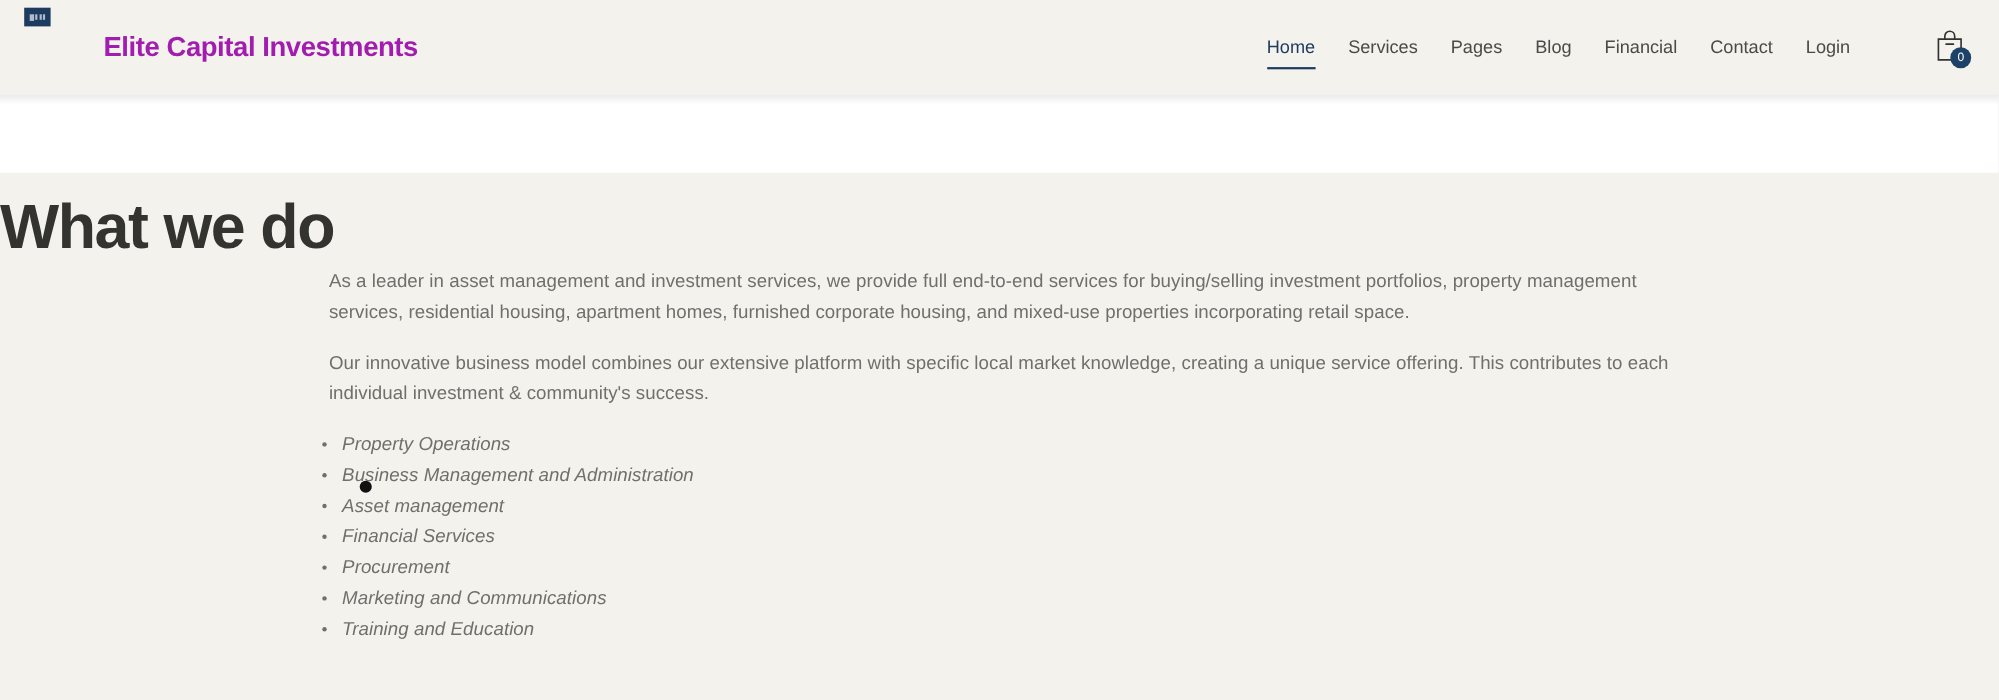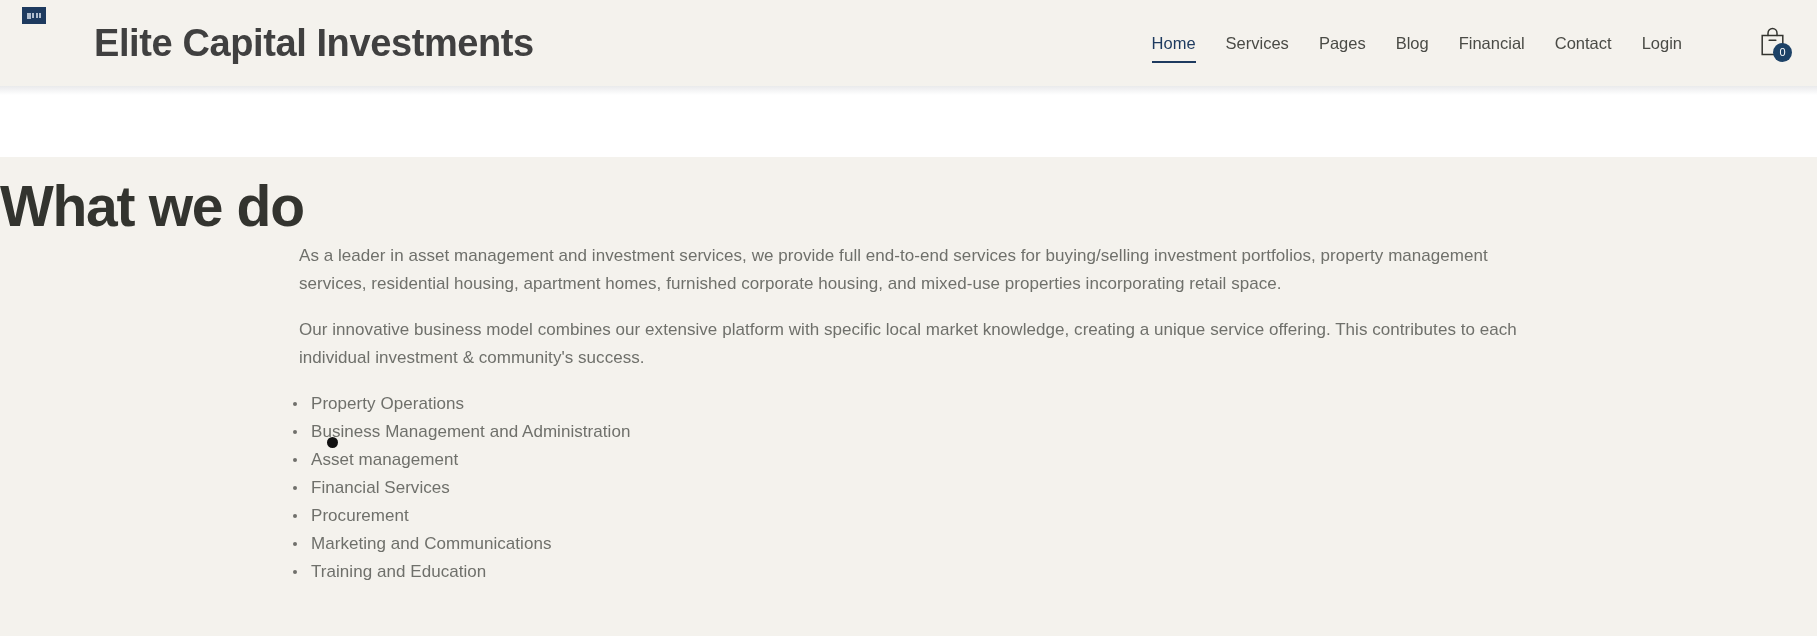--- a/index.html
+++ b/index.html
@@ -47,24 +47,24 @@
   }
   .logo-placeholder .pip {
     width: 2px;
     height: 5px;
     background: #c9d4e1;
     opacity: .85;
   }
   .logo-placeholder .pip.wide { width: 4px; height: 6px; }
 
   .brand-title {
-    font-size: 38px;
+    font-size: 25px;
     font-weight: 700;
     letter-spacing: -0.4px;
-    color: #404040;
+    color: #a21caf;
     margin-left: 72px;
     line-height: 1;
     white-space: nowrap;
   }
 
   .header-right {
     margin-left: auto;
     display: flex;
     align-items: center;
   }
@@ -181,20 +181,21 @@
     padding: 0;
   }
 
   .service-list li {
     font-size: 17px;
     line-height: 28px;
     color: #6f706b;
     position: relative;
     padding-left: 26px;
     letter-spacing: 0.05px;
+    font-style: italic;
   }
 
   .service-list li::before {
     content: "";
     position: absolute;
     left: 8px;
     top: 12px;
     width: 4px;
     height: 4px;
     border-radius: 50%;

